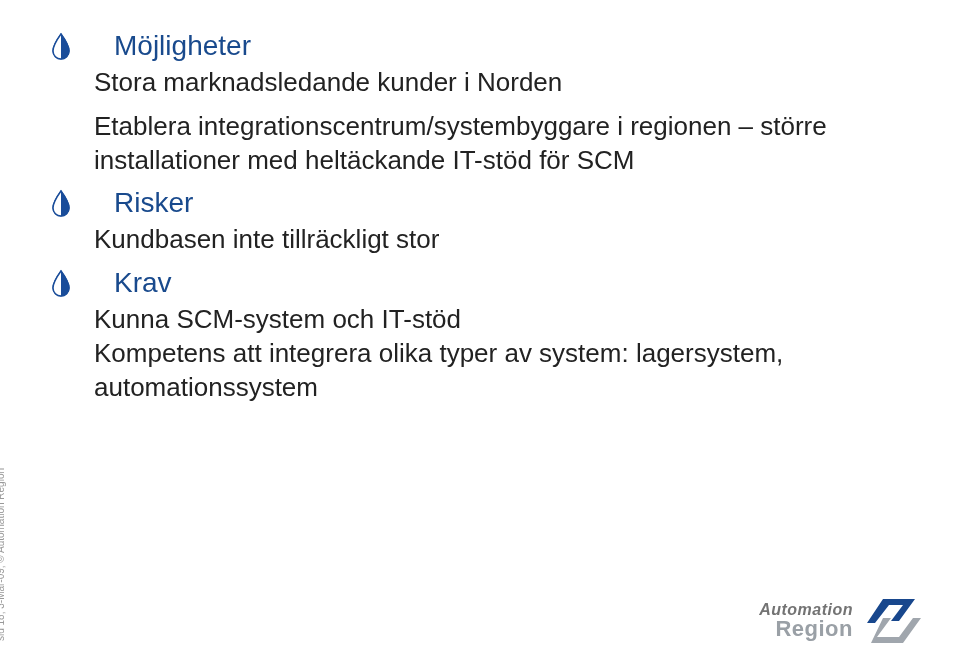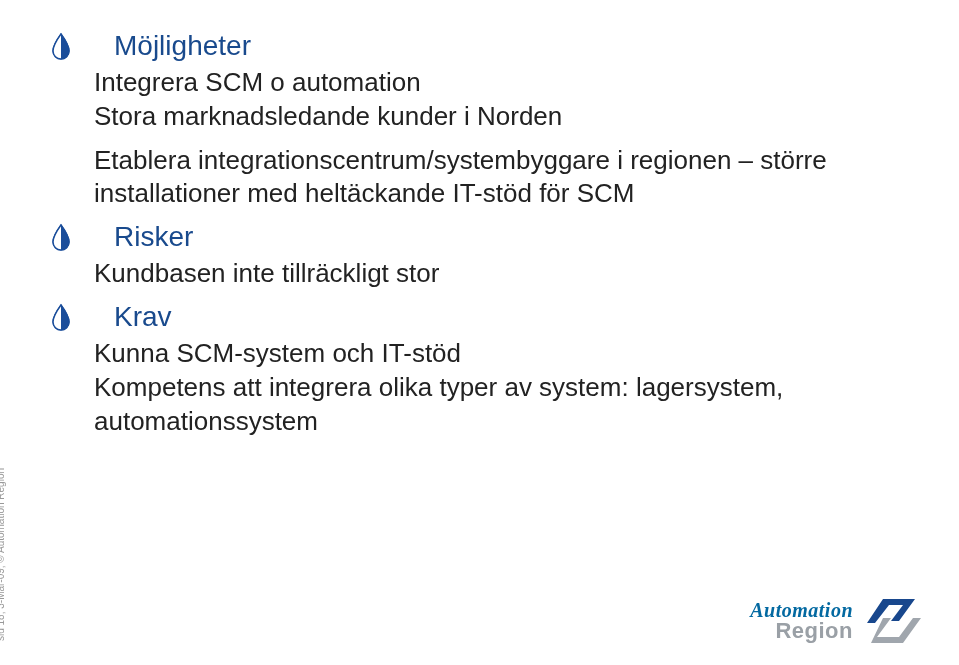--- a/index.html
+++ b/index.html
@@ -65,26 +65,25 @@
     bottom: 16px;
     display: flex;
     align-items: center;
     gap: 10px;
   }
   .logo-text {
     text-align: right;
     line-height: 1;
   }
   .logo-line1 {
-    font-size: 20px;
+    font-size: 16px;
     font-weight: bold;
     font-style: italic;
-    color: #0369a1;
+    color: #737373;
     letter-spacing: 0.5px;
-    font-family: Liberation Serif, serif;
   }
   .logo-line2 {
     font-size: 22px;
     font-weight: bold;
     color: #9aa0a6;
     letter-spacing: 0.5px;
   }
   .logo-mark svg {
     display: block;
   }
@@ -98,21 +97,20 @@
     <div class="section-header">
       <span class="drop-icon">
         <svg width="22" height="28" viewBox="0 0 22 28">
           <path d="M11 2 C11 2 3 13 3 19 A8 8 0 0 0 19 19 C19 13 11 2 11 2 Z" fill="#1a4d9a" stroke="#1a4d9a" stroke-width="1.2"></path>
           <path d="M11 2 C11 2 3 13 3 19 A8 8 0 0 0 11 27 L11 2 Z" fill="#ffffff"></path>
           <path d="M11 2 C11 2 3 13 3 19 A8 8 0 0 0 19 19 C19 13 11 2 11 2 Z" fill="none" stroke="#1a4d9a" stroke-width="1.5"></path>
         </svg>
       </span>
       <span class="heading">Möjligheter</span>
     </div>
-    <div class="body-line">Integrera SCM o automation</div>
     <div class="body-line">Stora marknadsledande kunder i Norden</div>
   </div>
 
   <div class="section">
     <div class="body-line">Etablera integrationscentrum/systembyggare i regionen – större installationer med heltäckande IT-stöd för SCM</div>
   </div>
 
   <div class="section">
     <div class="section-header">
       <span class="drop-icon">

